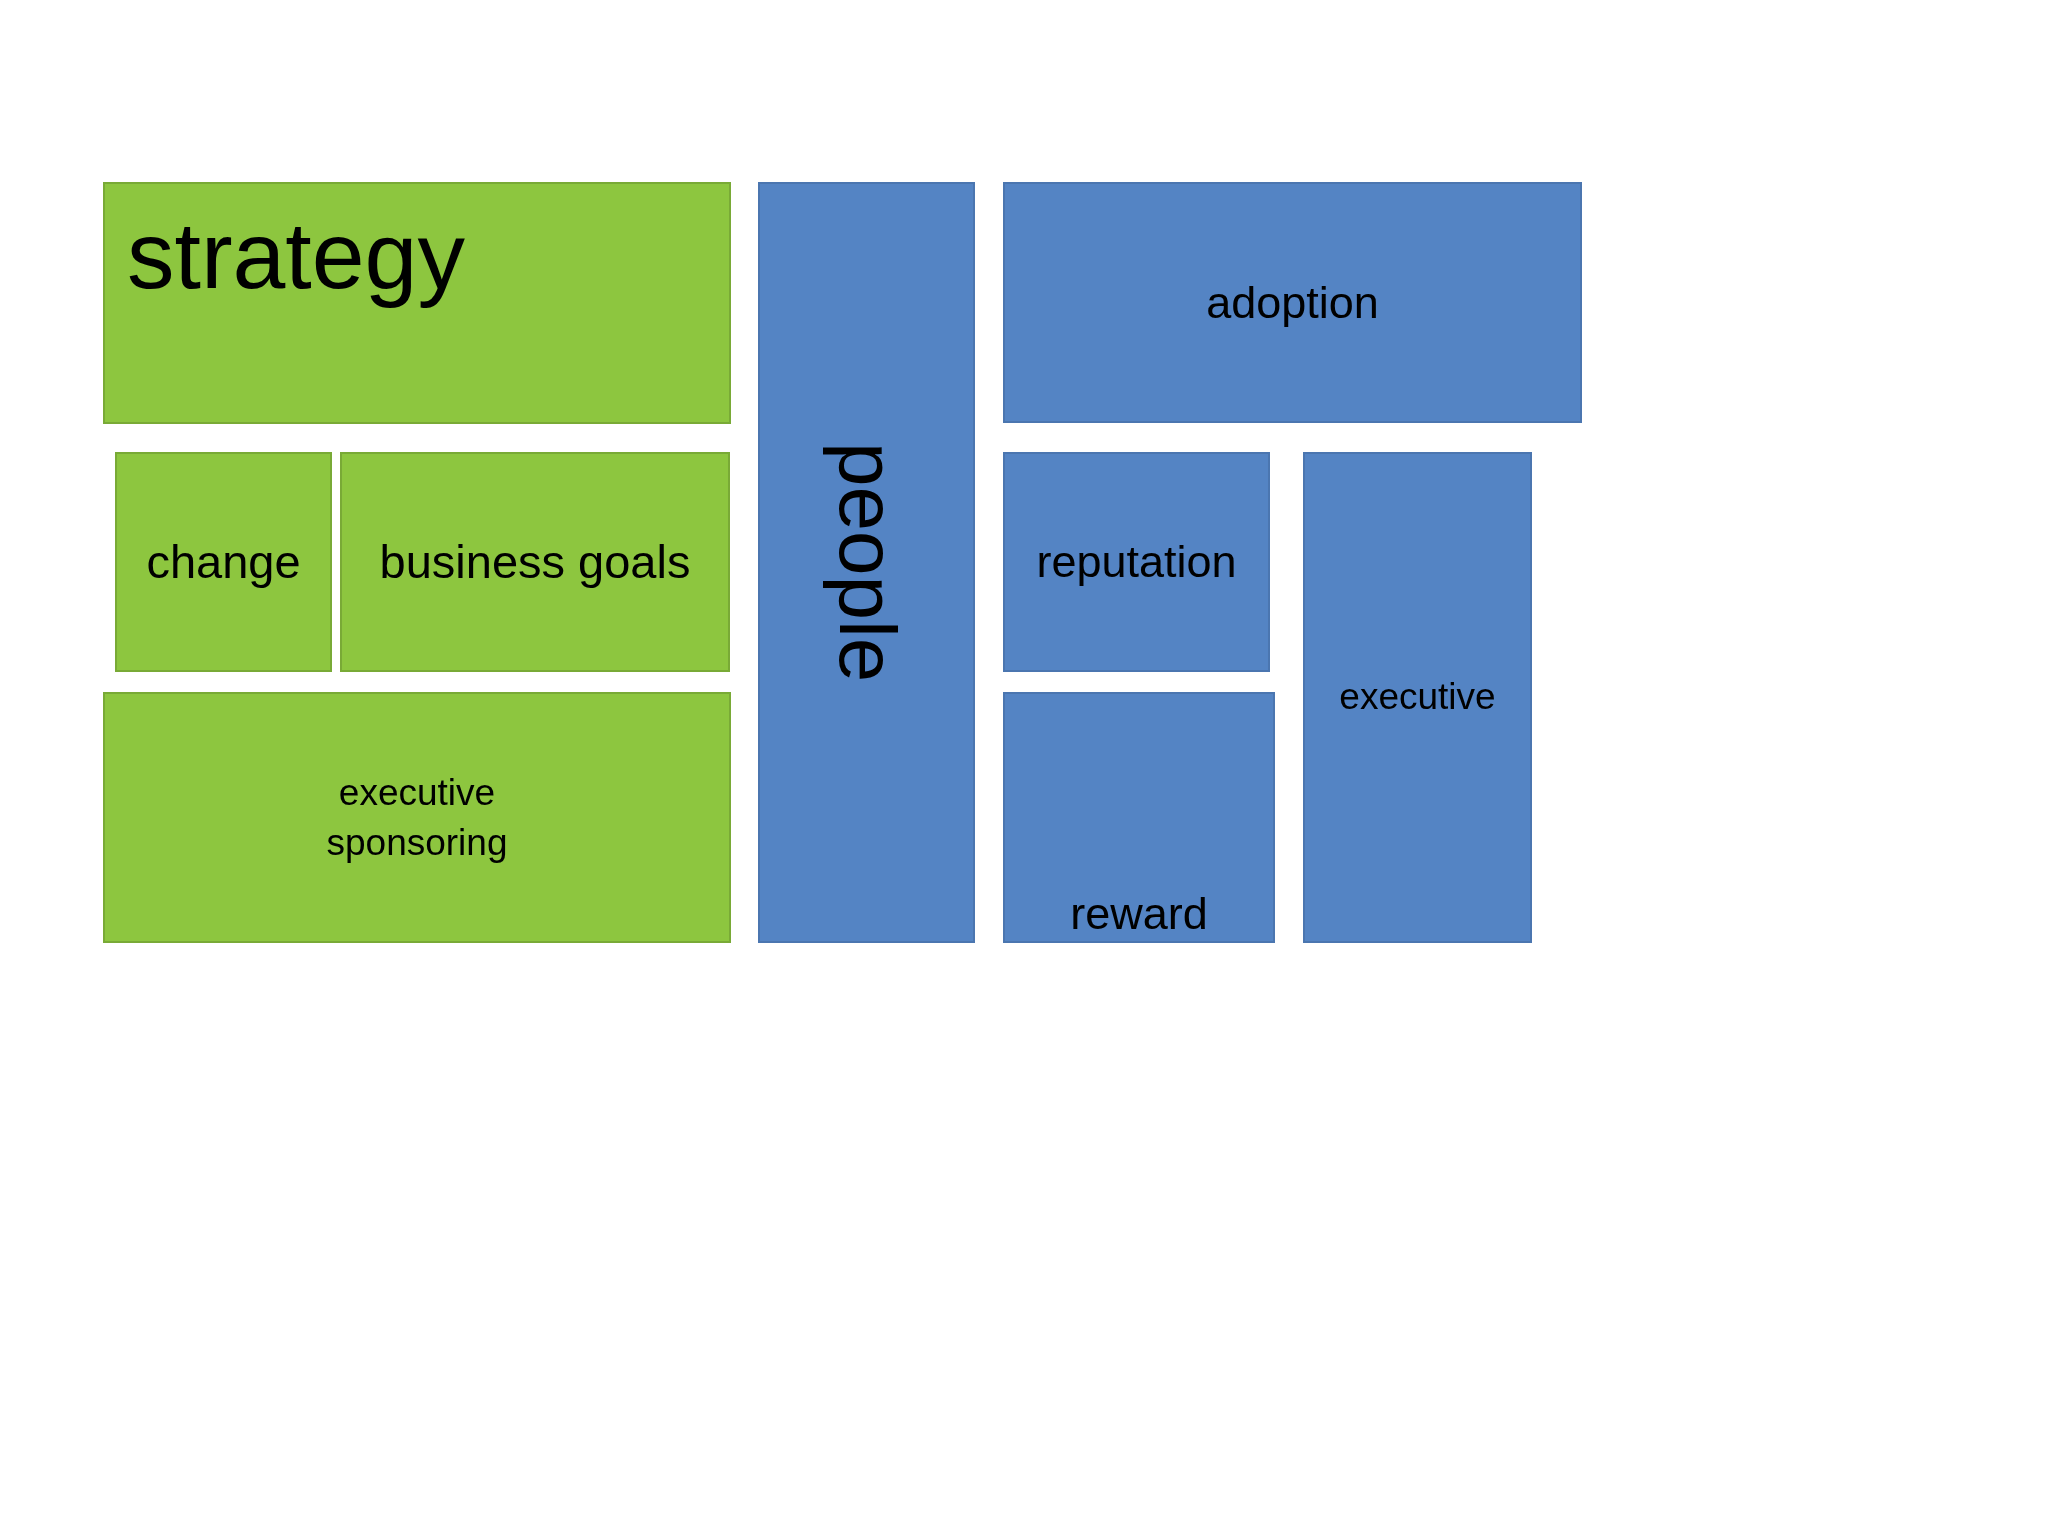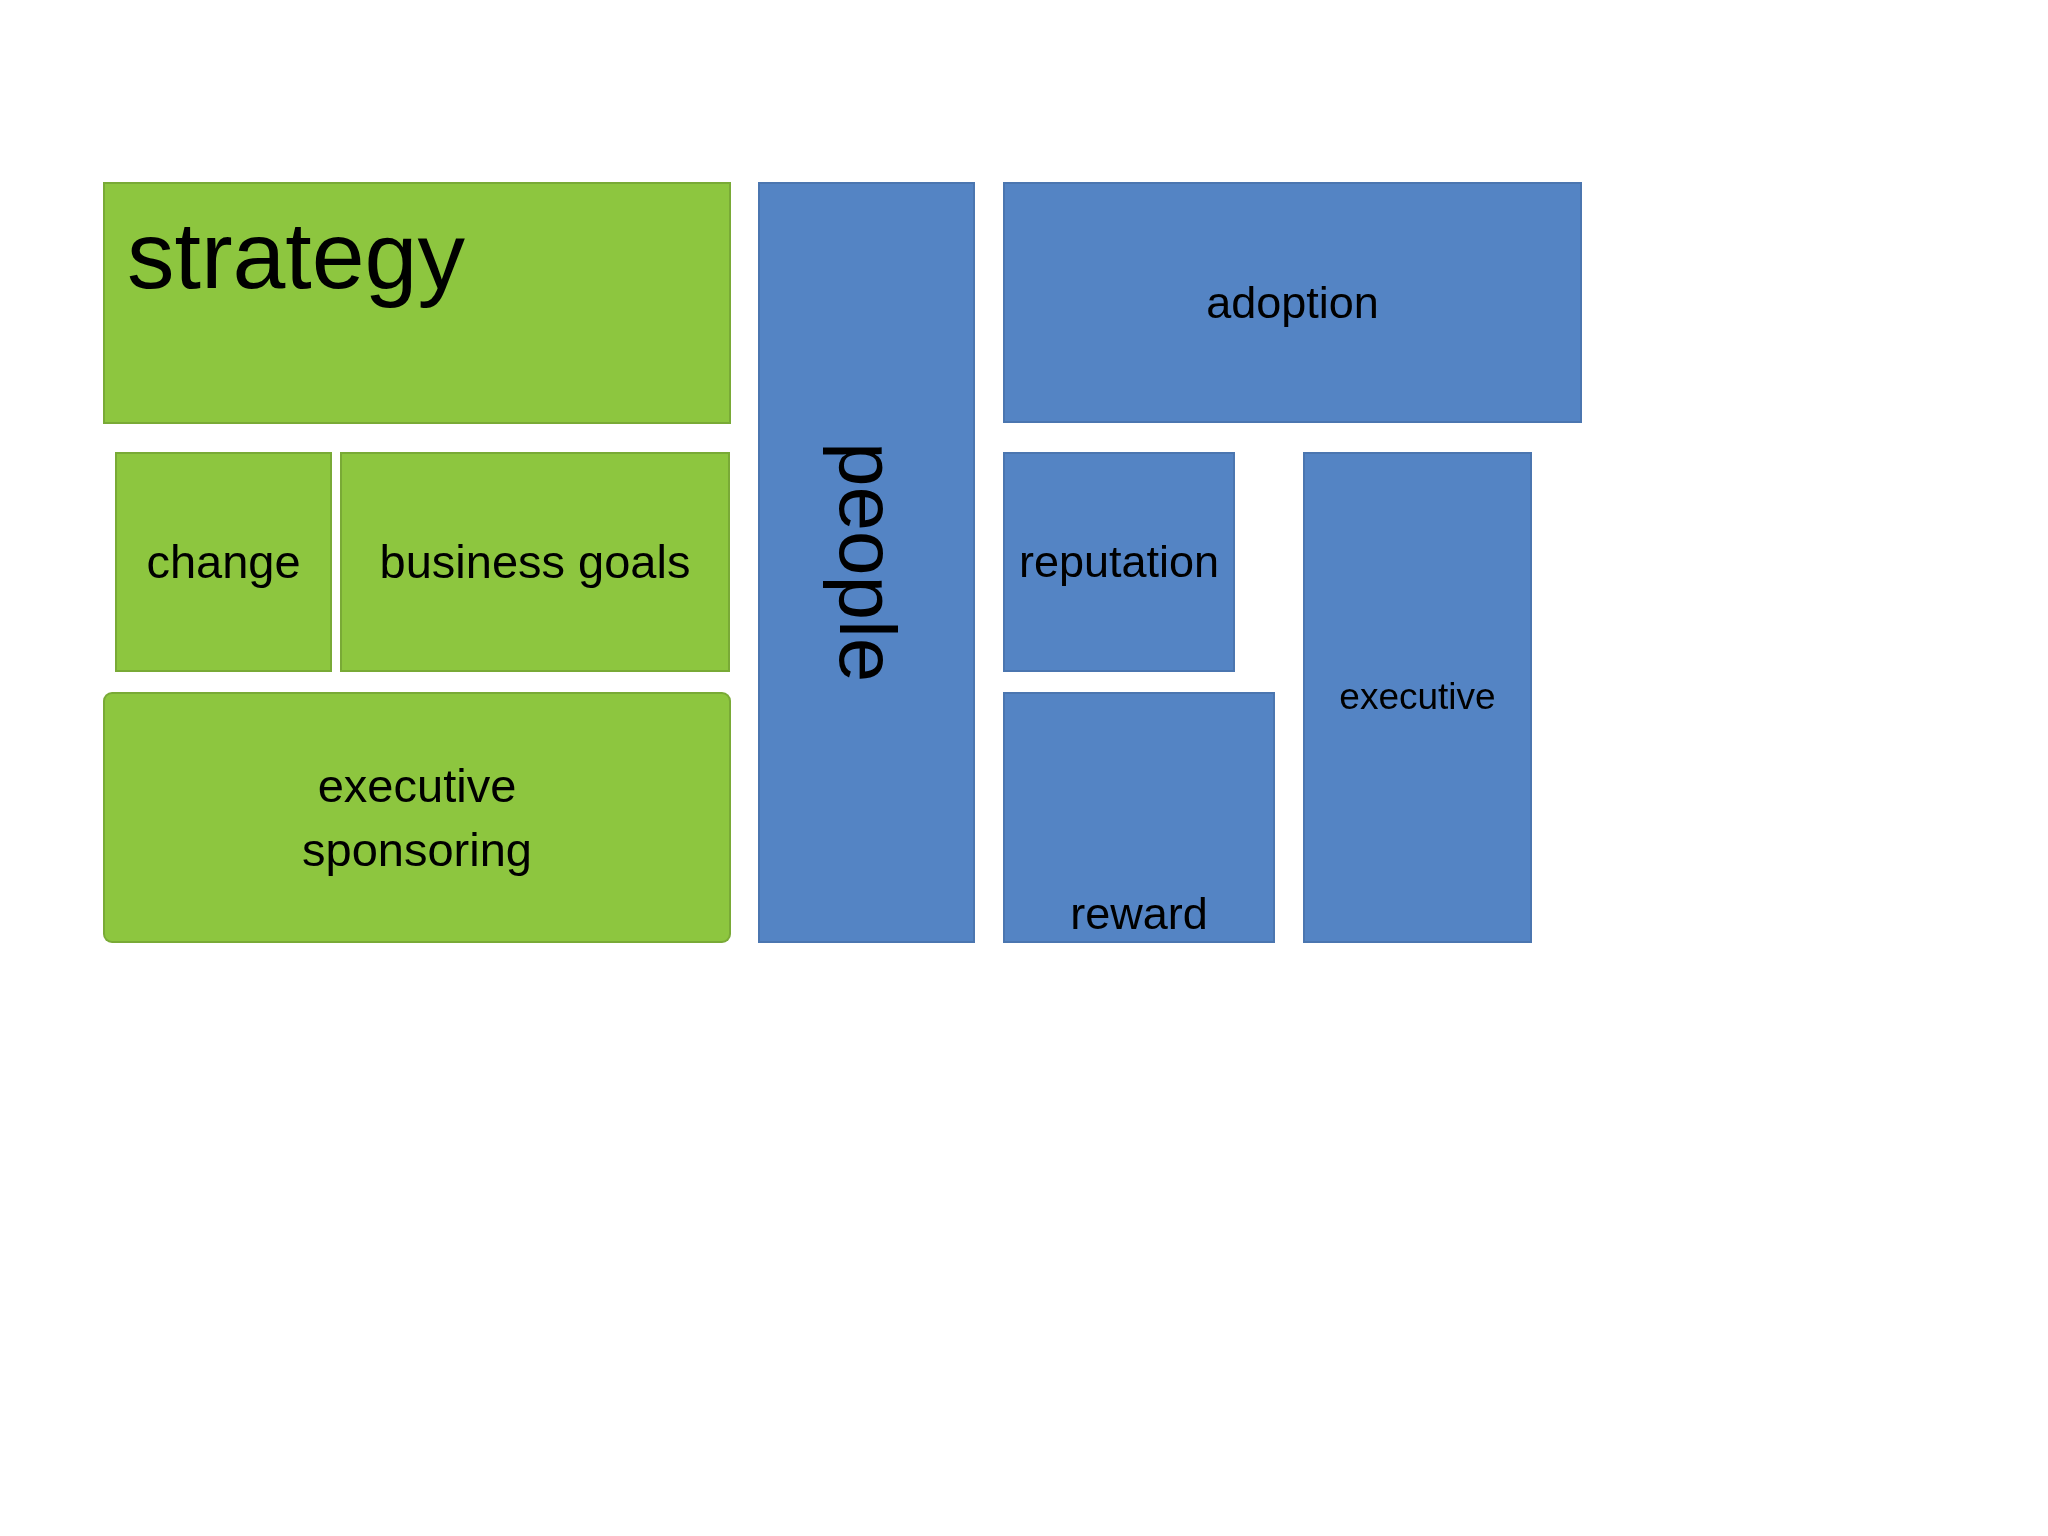--- a/index.html
+++ b/index.html
@@ -44,39 +44,39 @@
   .b-change {
     left: 115px; top: 452px; width: 217px; height: 220px;
     font-size: 47px;
   }
   .b-business-goals {
     left: 340px; top: 452px; width: 390px; height: 220px;
     font-size: 47px;
   }
   .b-executive {
     left: 103px; top: 692px; width: 628px; height: 251px;
-    font-size: 47px; line-height: 1.35; border-radius: 9px;
+    font-size: 37px; line-height: 1.35;
   }
   .b-executive .wrap-narrow {
     display: inline-block;
     max-width: 320px;
   }
   .b-people {
     left: 758px; top: 182px; width: 217px; height: 761px;
     font-size: 80px;
   }
   .b-people .vertical-text {
     writing-mode: vertical-rl;
   }
   .b-adoption {
     left: 1003px; top: 182px; width: 579px; height: 241px;
     font-size: 45px;
   }
   .b-reputation {
-    left: 1003px; top: 452px; width: 232px; height: 220px;
+    left: 1003px; top: 452px; width: 267px; height: 220px;
     font-size: 45px;
     text-align: center;
   }
   .b-champions {
     left: 1303px; top: 452px; width: 229px; height: 491px;
     font-size: 37px;
   }
   .b-reward {
     left: 1003px; top: 692px; width: 272px; height: 251px;
     font-size: 45px;

